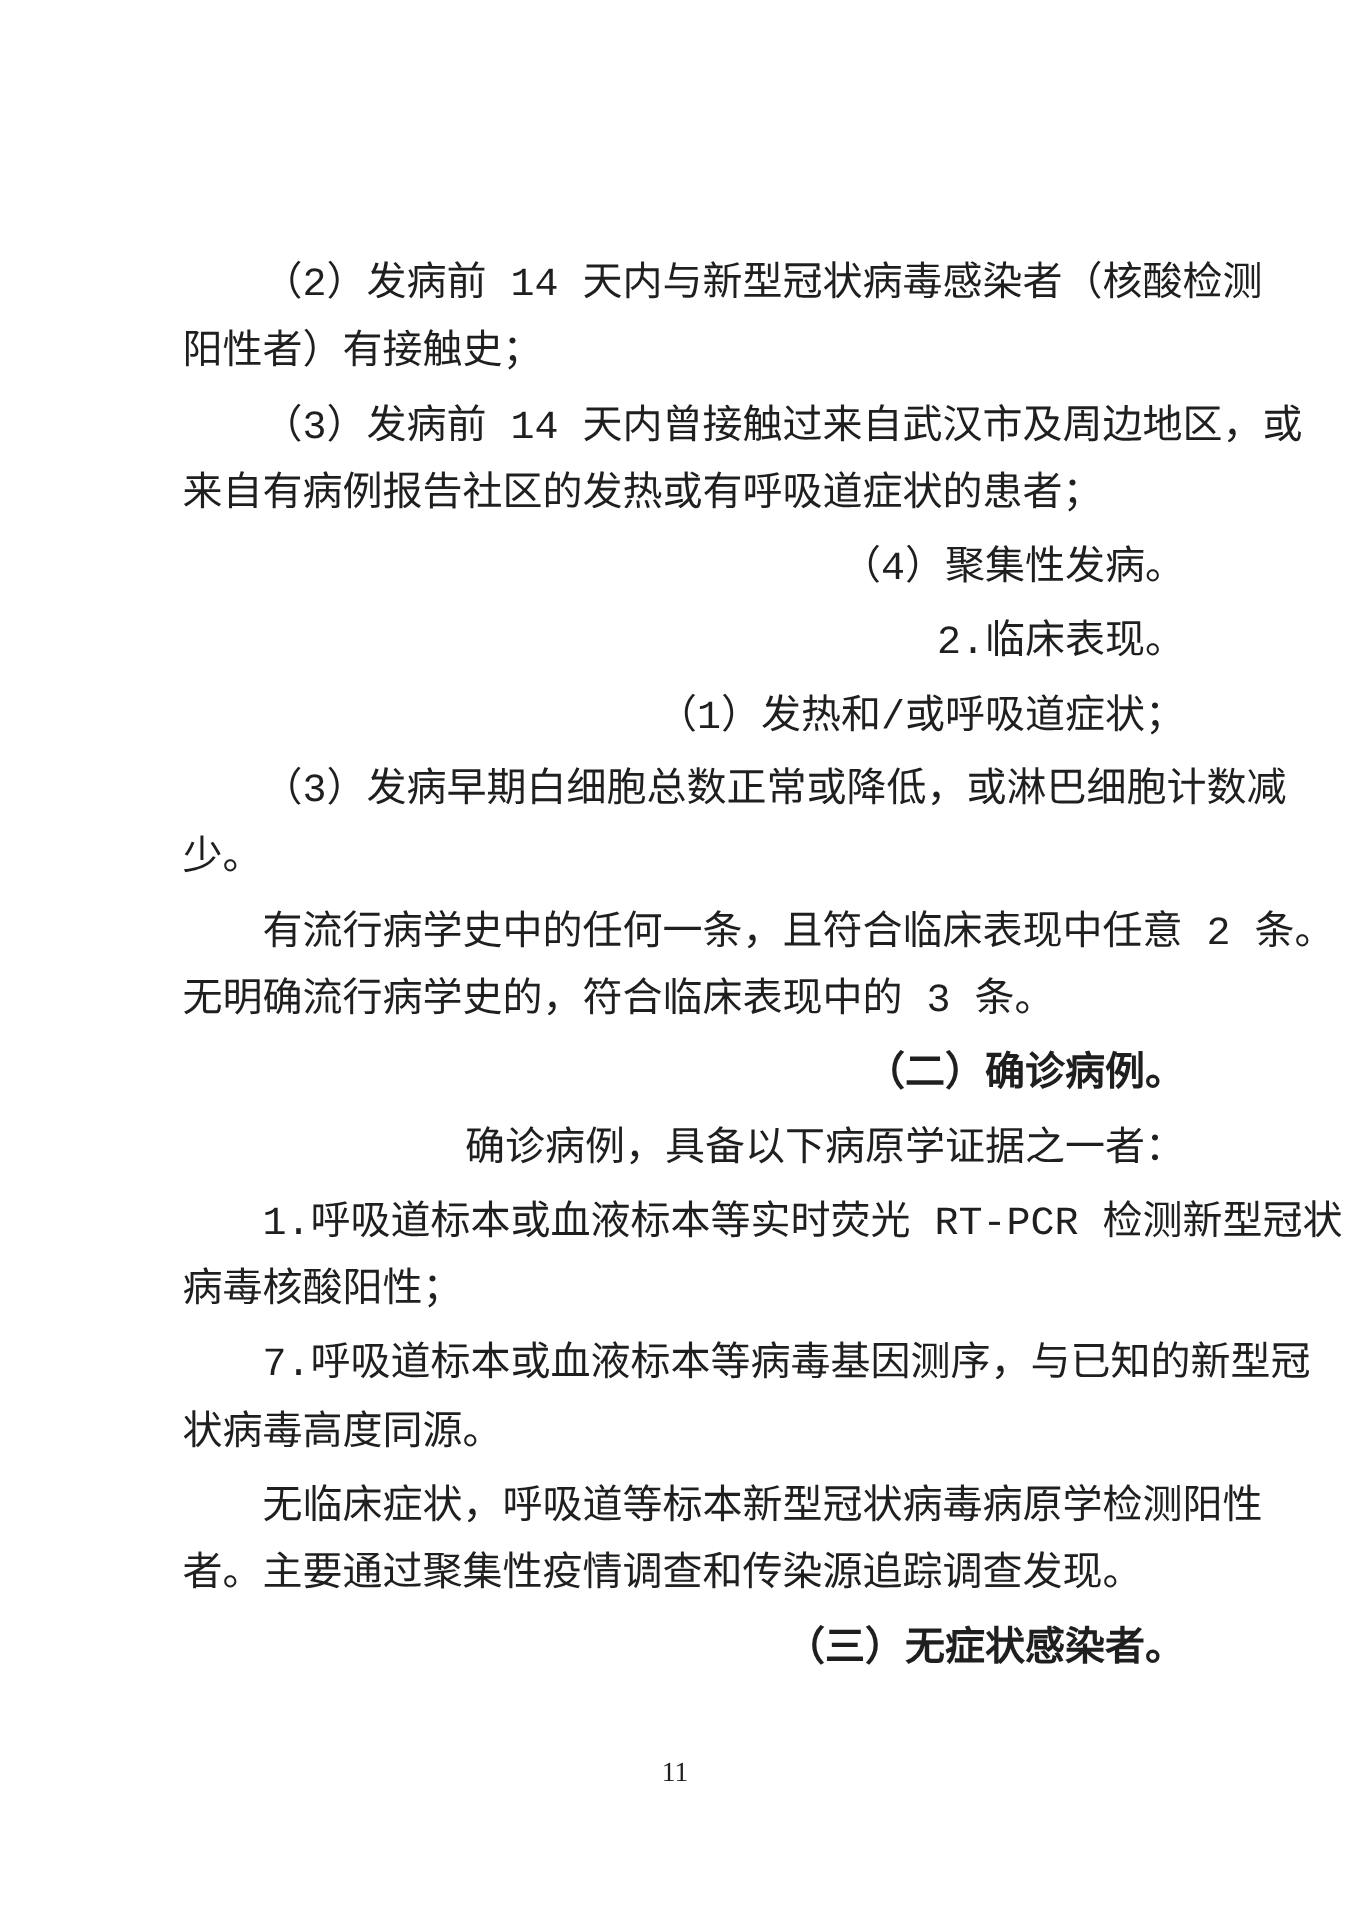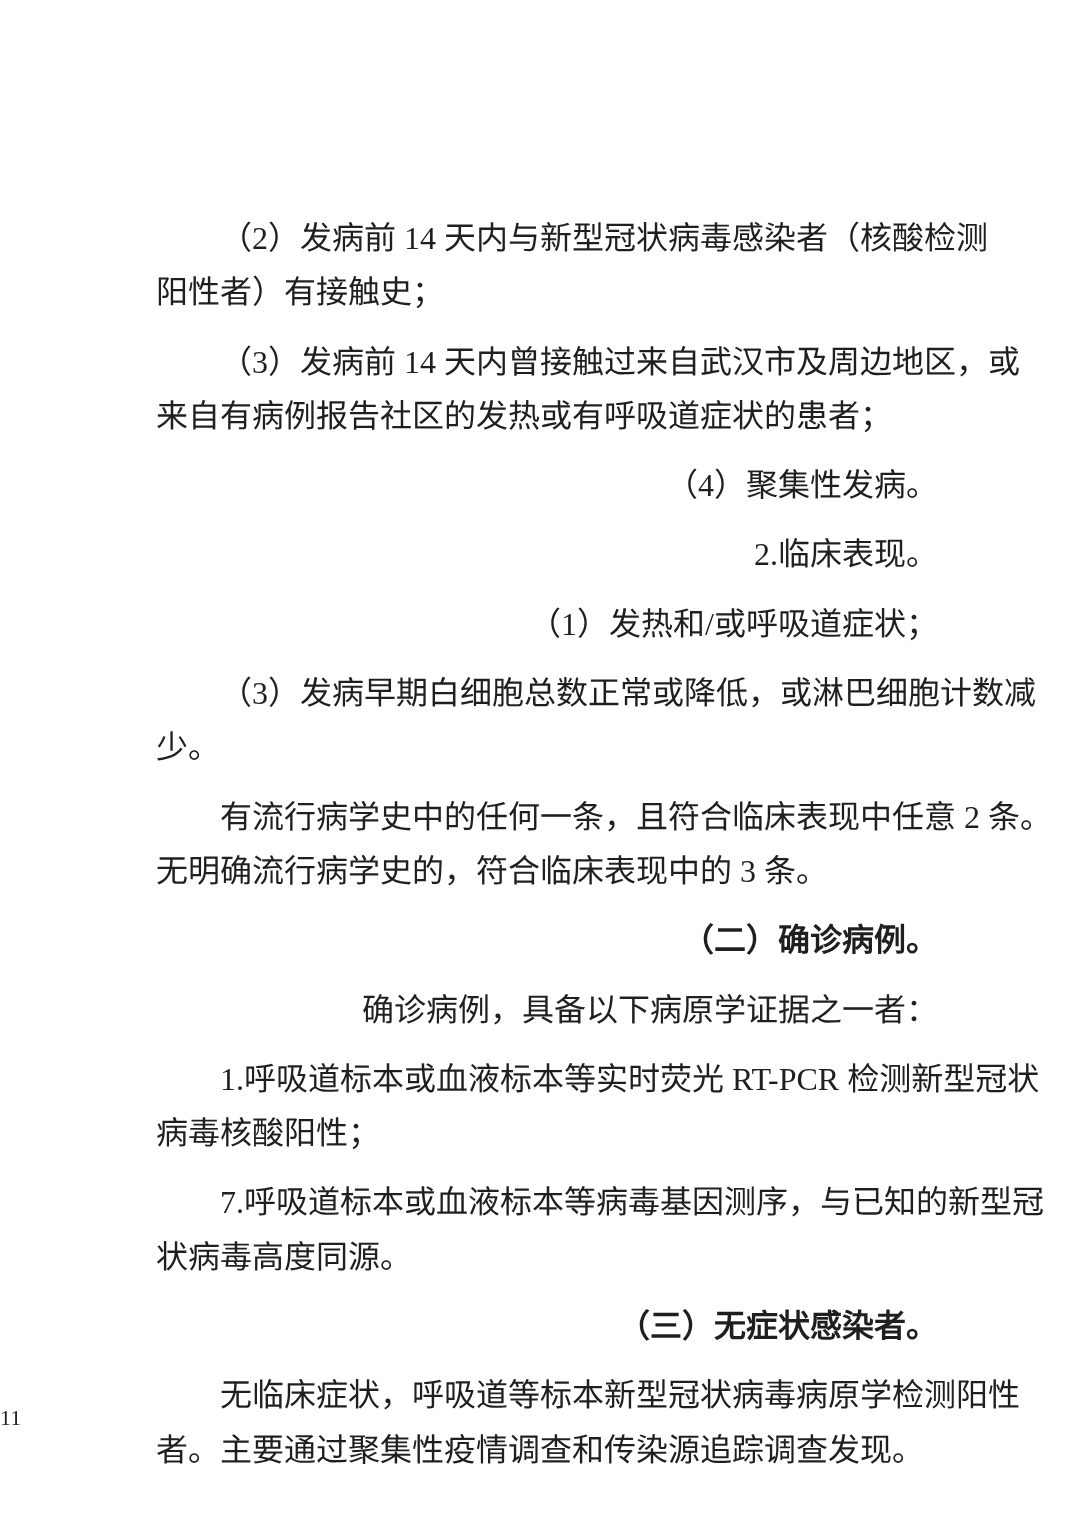--- a/index.html
+++ b/index.html
@@ -18,39 +18,40 @@
   .doc-body {
     position: absolute;
     left: 141px;
     top: 196px;
     width: 812px;
     font-size: 32px;
     line-height: 54.3px;
     color: #1f1f1f;
     text-align: left;
   }
-  .para { margin: 15px; padding: 0; }
+  .para { margin: 5px; padding: 0; font-family: Liberation Mono, monospace; }
   .line {
     height: 54.3px;
     white-space: nowrap;
     overflow: visible;
   }
   .line.indent { text-indent: 2em; text-align: right; }
   .line.stretch {
     text-align: justify;
     text-align-last: justify;
   }
   .para.heading .line {
     font-weight: bold;
   }
   .page-number {
     position: absolute;
     left: 0;
     top: 1405px;
     width: 100%;
+    text-align: center;
     font-size: 22px;
     color: #1f1f1f;
     font-family: "Liberation Serif", "DejaVu Serif", serif;
   }
 </style>
 </head>
 <body>
 
 <div class="page">
   <div class="doc-body" style="color: rgb(31, 31, 31);">
@@ -86,22 +87,22 @@
         <div class="line indent">确诊病例，具备以下病原学证据之一者：</div>
       </div>
       <div class="para body">
         <div class="line indent stretch">1.呼吸道标本或血液标本等实时荧光 RT-PCR 检测新型冠状</div>
         <div class="line">病毒核酸阳性；</div>
       </div>
       <div class="para body">
         <div class="line indent stretch">7.呼吸道标本或血液标本等病毒基因测序，与已知的新型冠</div>
         <div class="line">状病毒高度同源。</div>
       </div>
-      <div class="para heading">
-        <div class="line indent">（三）无症状感染者。</div>
-      </div>
       <div class="para body">
         <div class="line indent stretch">无临床症状，呼吸道等标本新型冠状病毒病原学检测阳性</div>
         <div class="line">者。主要通过聚集性疫情调查和传染源追踪调查发现。</div>
+      </div>
+      <div class="para heading">
+        <div class="line indent">（三）无症状感染者。</div>
       </div>
     </div>
   <div class="page-number">11</div>
 </div>
 
 </body></html>

